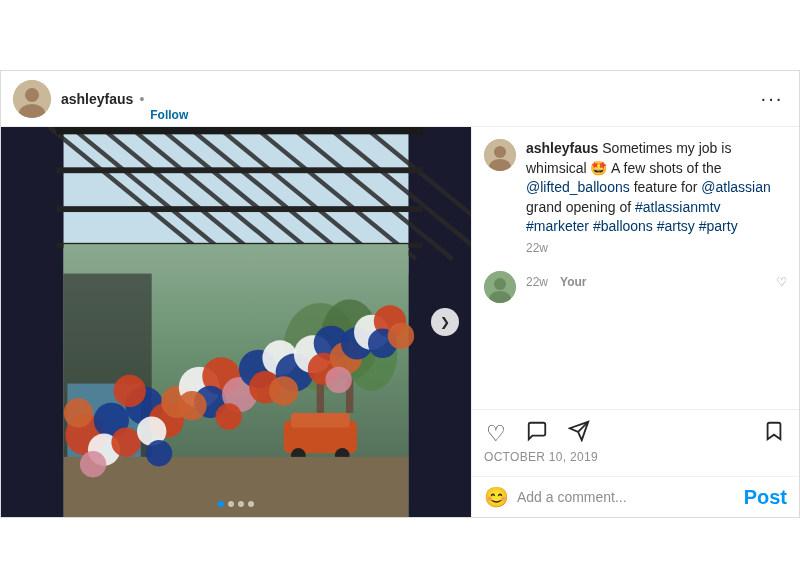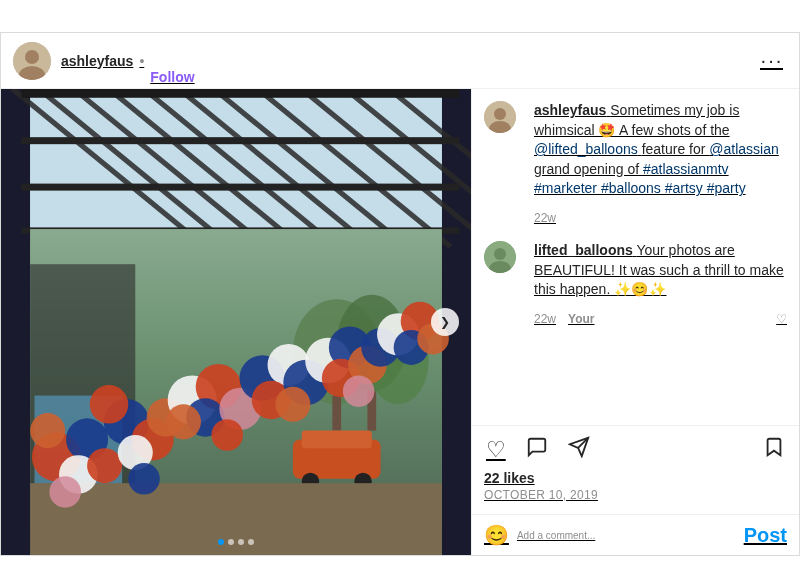--- a/index.html
+++ b/index.html
@@ -8,26 +8,25 @@
       background: #fff;
       display: flex;
       justify-content: center;
       align-items: center;
       width: 800px;
       height: 588px;
       overflow: hidden;
     }
     .post-container {
       width: 800px;
-      height: 524px;
+      height: 448px;
       display: flex;
       flex-direction: column;
       border: 1px solid #dbdbdb;
       background: #fff;
-      text-decoration: underline;
     }
     
     .post-header {
       display: flex;
       align-items: center;
       padding: 8px 12px;
       border-bottom: 1px solid #efefef;
       height: 56px;
       flex-shrink: 0;
     }
@@ -53,22 +52,22 @@
     .username-header {
       font-weight: 600;
       font-size: 14px;
       color: #262626;
     }
     .dot-separator {
       color: #8e8e8e;
       font-size: 14px;
     }
     .follow-btn {
-      color: #8b5cf6;
-      font-size: 14px;
+      color: #0369a1;
+      font-size: 12px;
       font-weight: 600;
       cursor: pointer;
       background: none;
       border: none;
       margin-top: 33px;
     }
     .more-options {
       font-size: 20px;
       color: #262626;
       cursor: pointer;
@@ -134,21 +133,21 @@
       border-left: 1px solid #efefef;
       overflow: hidden;
     }
     .comments-section {
       flex: 1;
       overflow-y: auto;
       padding: 12px 12px 0 12px;
     }
     .comment-item {
       display: flex;
-      gap: 18px;
+      gap: 10px;
       margin-bottom: 16px;
     }
     .comment-avatar {
       width: 32px;
       height: 32px;
       border-radius: 50%;
       flex-shrink: 0;
       display: flex;
       align-items: center;
       justify-content: center;
@@ -172,21 +171,21 @@
     .comment-text .username {
       font-weight: 600;
       color: #262626;
     }
     .comment-text .hashtag, .comment-text .mention {
       color: #00376b;
     }
     .comment-meta {
       display: flex;
       gap: 12px;
-      margin-top: 12px;
+      margin-top: 4px;
       align-items: center;
     }
     .comment-time {
       font-size: 12px;
       color: #8e8e8e;
     }
     .reply-btn {
       font-size: 12px;
       font-weight: 600;
       color: #8e8e8e;
@@ -245,21 +244,21 @@
     .emoji-btn {
       font-size: 20px;
       cursor: pointer;
       background: none;
       border: none;
     }
     .comment-input {
       flex: 1;
       border: none;
       outline: none;
-      font-size: 10px;
+      font-size: 14px;
       color: #262626;
     }
     .comment-input::placeholder {
       color: #8e8e8e;
     }
     .post-btn {
       color: #0095f6;
       font-weight: 600;
       font-size: 20px;
       cursor: pointer;
@@ -436,24 +435,20 @@
 
         <div class="comment-item">
           <div class="comment-avatar lifted">
             <svg width="32" height="32" viewBox="0 0 32 32">
               <circle cx="16" cy="16" r="16" fill="#8aaa80"></circle>
               <circle cx="16" cy="13" r="6" fill="#6a8a60"></circle>
               <ellipse cx="16" cy="28" rx="11" ry="8" fill="#6a8a60"></ellipse>
             </svg>
           </div>
           <div class="comment-body">
-            <div class="comment-text">
-              <span class="username">lifted_balloons</span>
-              <span> Your photos are BEAUTIFUL! It was such a thrill to make this happen. ✨😊✨</span>
-            </div>
             <div class="comment-meta">
               <span class="comment-time">22w</span>
               <button class="reply-btn">Your</button>
               <span class="comment-like-icon">♡</span>
             </div>
           </div>
         </div>
 
       </div>
 
@@ -478,21 +473,20 @@
             </span>
           </button>
           <button class="action-icon bookmark-icon">
             <span>
               <svg width="22" height="22" viewBox="0 0 24 24" fill="none" stroke="#262626" stroke-width="2">
                 <path d="M19 21l-7-5-7 5V5a2 2 0 0 1 2-2h10a2 2 0 0 1 2 2z"></path>
               </svg>
             </span>
           </button>
         </div>
-        <div class="likes-count">22 likes</div>
         <div class="post-date">October 10, 2019</div>
       </div>
 
       <div class="add-comment">
         <button class="emoji-btn">
           <span>😊</span>
         </button>
         <input class="comment-input" type="text" placeholder="Add a comment..." style="">
         <button class="post-btn">Post</button>
       </div>

